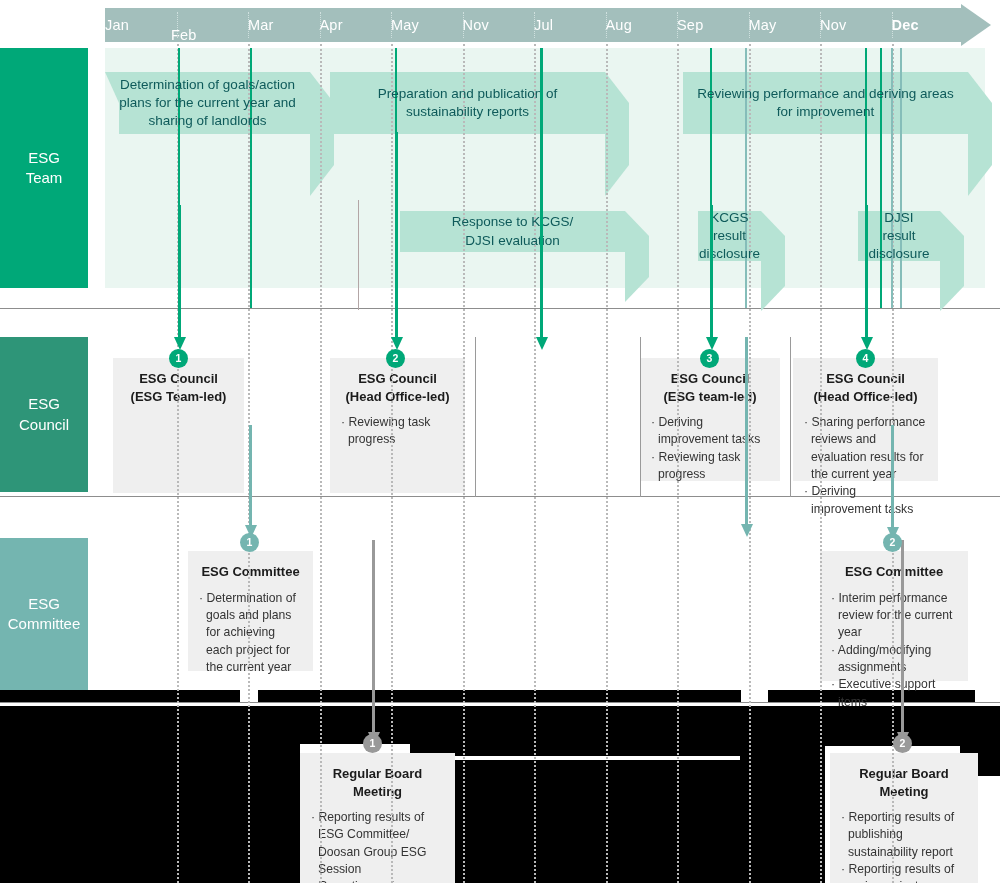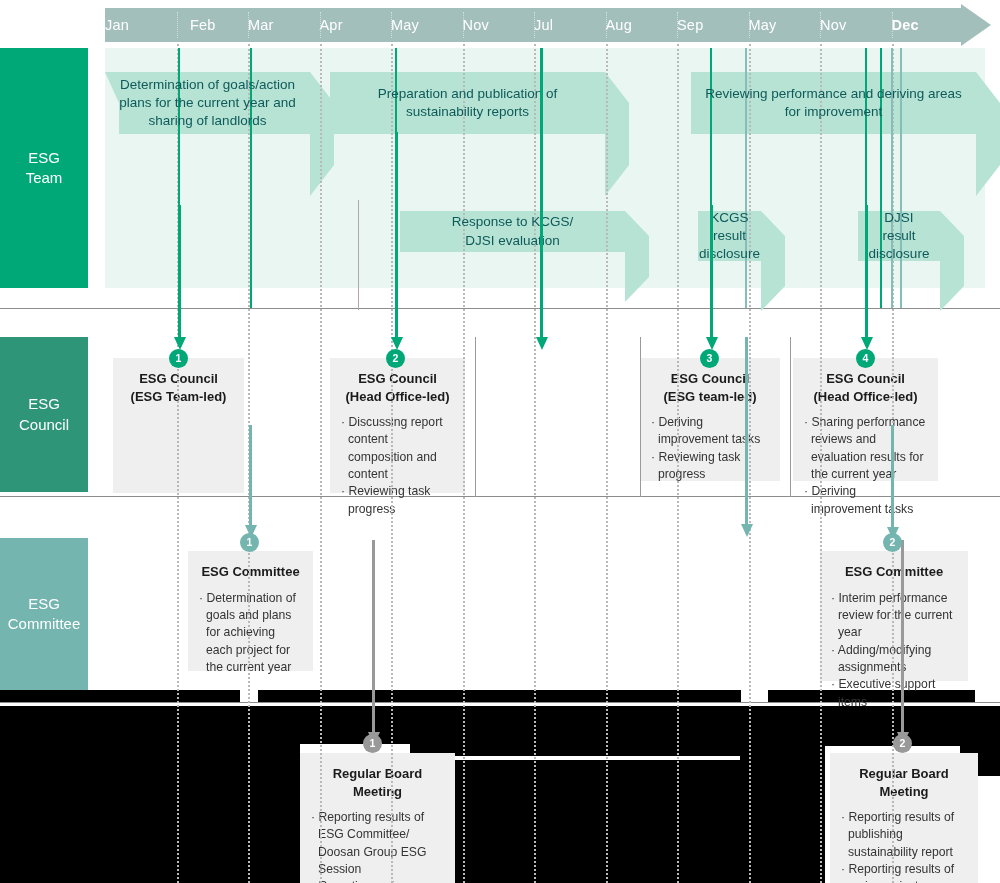--- a/index.html
+++ b/index.html
@@ -77,21 +77,21 @@
 </head>
 <body>
 
 <div id="stage">
 
   <div id="timeline-header">
     <div id="timeline-bar"></div>
     <div id="timeline-tip"></div>
     <div id="month-cells">
         <div class="month-cell" style="left: 0px;">Jan</div>
-        <div class="month-cell" style="left: 85px;">Feb</div>
+        <div class="month-cell" style="left: 66px; margin-top: 10px;">Feb</div>
         <div class="month-divider" style="left: 71.5px;"></div>
         <div class="month-cell" style="left: 143px;">Mar</div>
         <div class="month-divider" style="left: 143px;"></div>
         <div class="month-cell" style="left: 214.5px;">Apr</div>
         <div class="month-divider" style="left: 214.5px;"></div>
         <div class="month-cell" style="left: 286px;">May</div>
         <div class="month-divider" style="left: 286px;"></div>
         <div class="month-cell" style="left: 357.5px;">Nov</div>
         <div class="month-divider" style="left: 357.5px;"></div>
         <div class="month-cell" style="left: 429px;">Jul</div>
@@ -179,21 +179,21 @@
       <div class="artifact" style="left: 815px; top: 744px; width: 10px; height: 139px;"></div>
     </div>
 
   <div id="team-bands">
       <div class="chev notch" style="left: 105px; top: 72px; width: 205px; height: 62px; --h: 62px;">
         <span class="chev-text">Determination of goals/action plans for the current year and sharing of landlords</span>
       </div>
       <div class="chev" style="left: 330px; top: 72px; width: 275px; height: 62px; --h: 62px;">
         <span class="chev-text">Preparation and publication of sustainability reports</span>
       </div>
-      <div class="chev" style="left: 683px; top: 72px; width: 285px; height: 62px; margin-left: 8px; --h: 62px;">
+      <div class="chev" style="left: 683px; top: 72px; width: 285px; height: 62px; --h: 62px;">
         <span class="chev-text">Reviewing performance and deriving areas for improvement</span>
       </div>
       <div class="chev" style="left: 400px; top: 211px; width: 225px; height: 41px; --h: 50px;">
         <span class="chev-text">Response to KCGS/<br>DJSI evaluation</span>
       </div>
       <div class="chev" style="left: 698px; top: 211px; width: 63px; height: 50px; --h: 50px;">
         <span class="chev-text">KCGS<br>result<br>disclosure</span>
       </div>
       <div class="chev" style="left: 858px; top: 211px; width: 82px; height: 50px; --h: 50px;">
         <span class="chev-text">DJSI result<br>disclosure</span>
@@ -244,21 +244,20 @@
     </div>
 
   <div id="cards">
       <div class="card" style="left: 113px; top: 358px; width: 131px; height: 135px;">
         <div class="card-title">ESG Council<br>(ESG Team-led)</div>
       </div>
       <div class="badge" style="left: 169px; top: 349px; background: rgb(0, 168, 120);">1</div>
       <div class="card" style="left: 330px; top: 358px; width: 135px; height: 135px;">
         <div class="card-title">ESG Council<br>(Head Office-led)</div>
         <div class="card-list">
-          <span class="li">· Discussing report content composition and content</span>
           <span class="li">· Reviewing task progress</span>
         </div>
       </div>
       <div class="badge" style="left: 386px; top: 349px; background: rgb(0, 168, 120);">2</div>
       <div class="card" style="left: 640px; top: 358px; width: 140px; height: 123px;">
         <div class="card-title">ESG Council<br>(ESG team-led)</div>
         <div class="card-list">
           <span class="li">· Deriving improvement tasks</span>
           <span class="li">· Reviewing task progress</span>
         </div>

